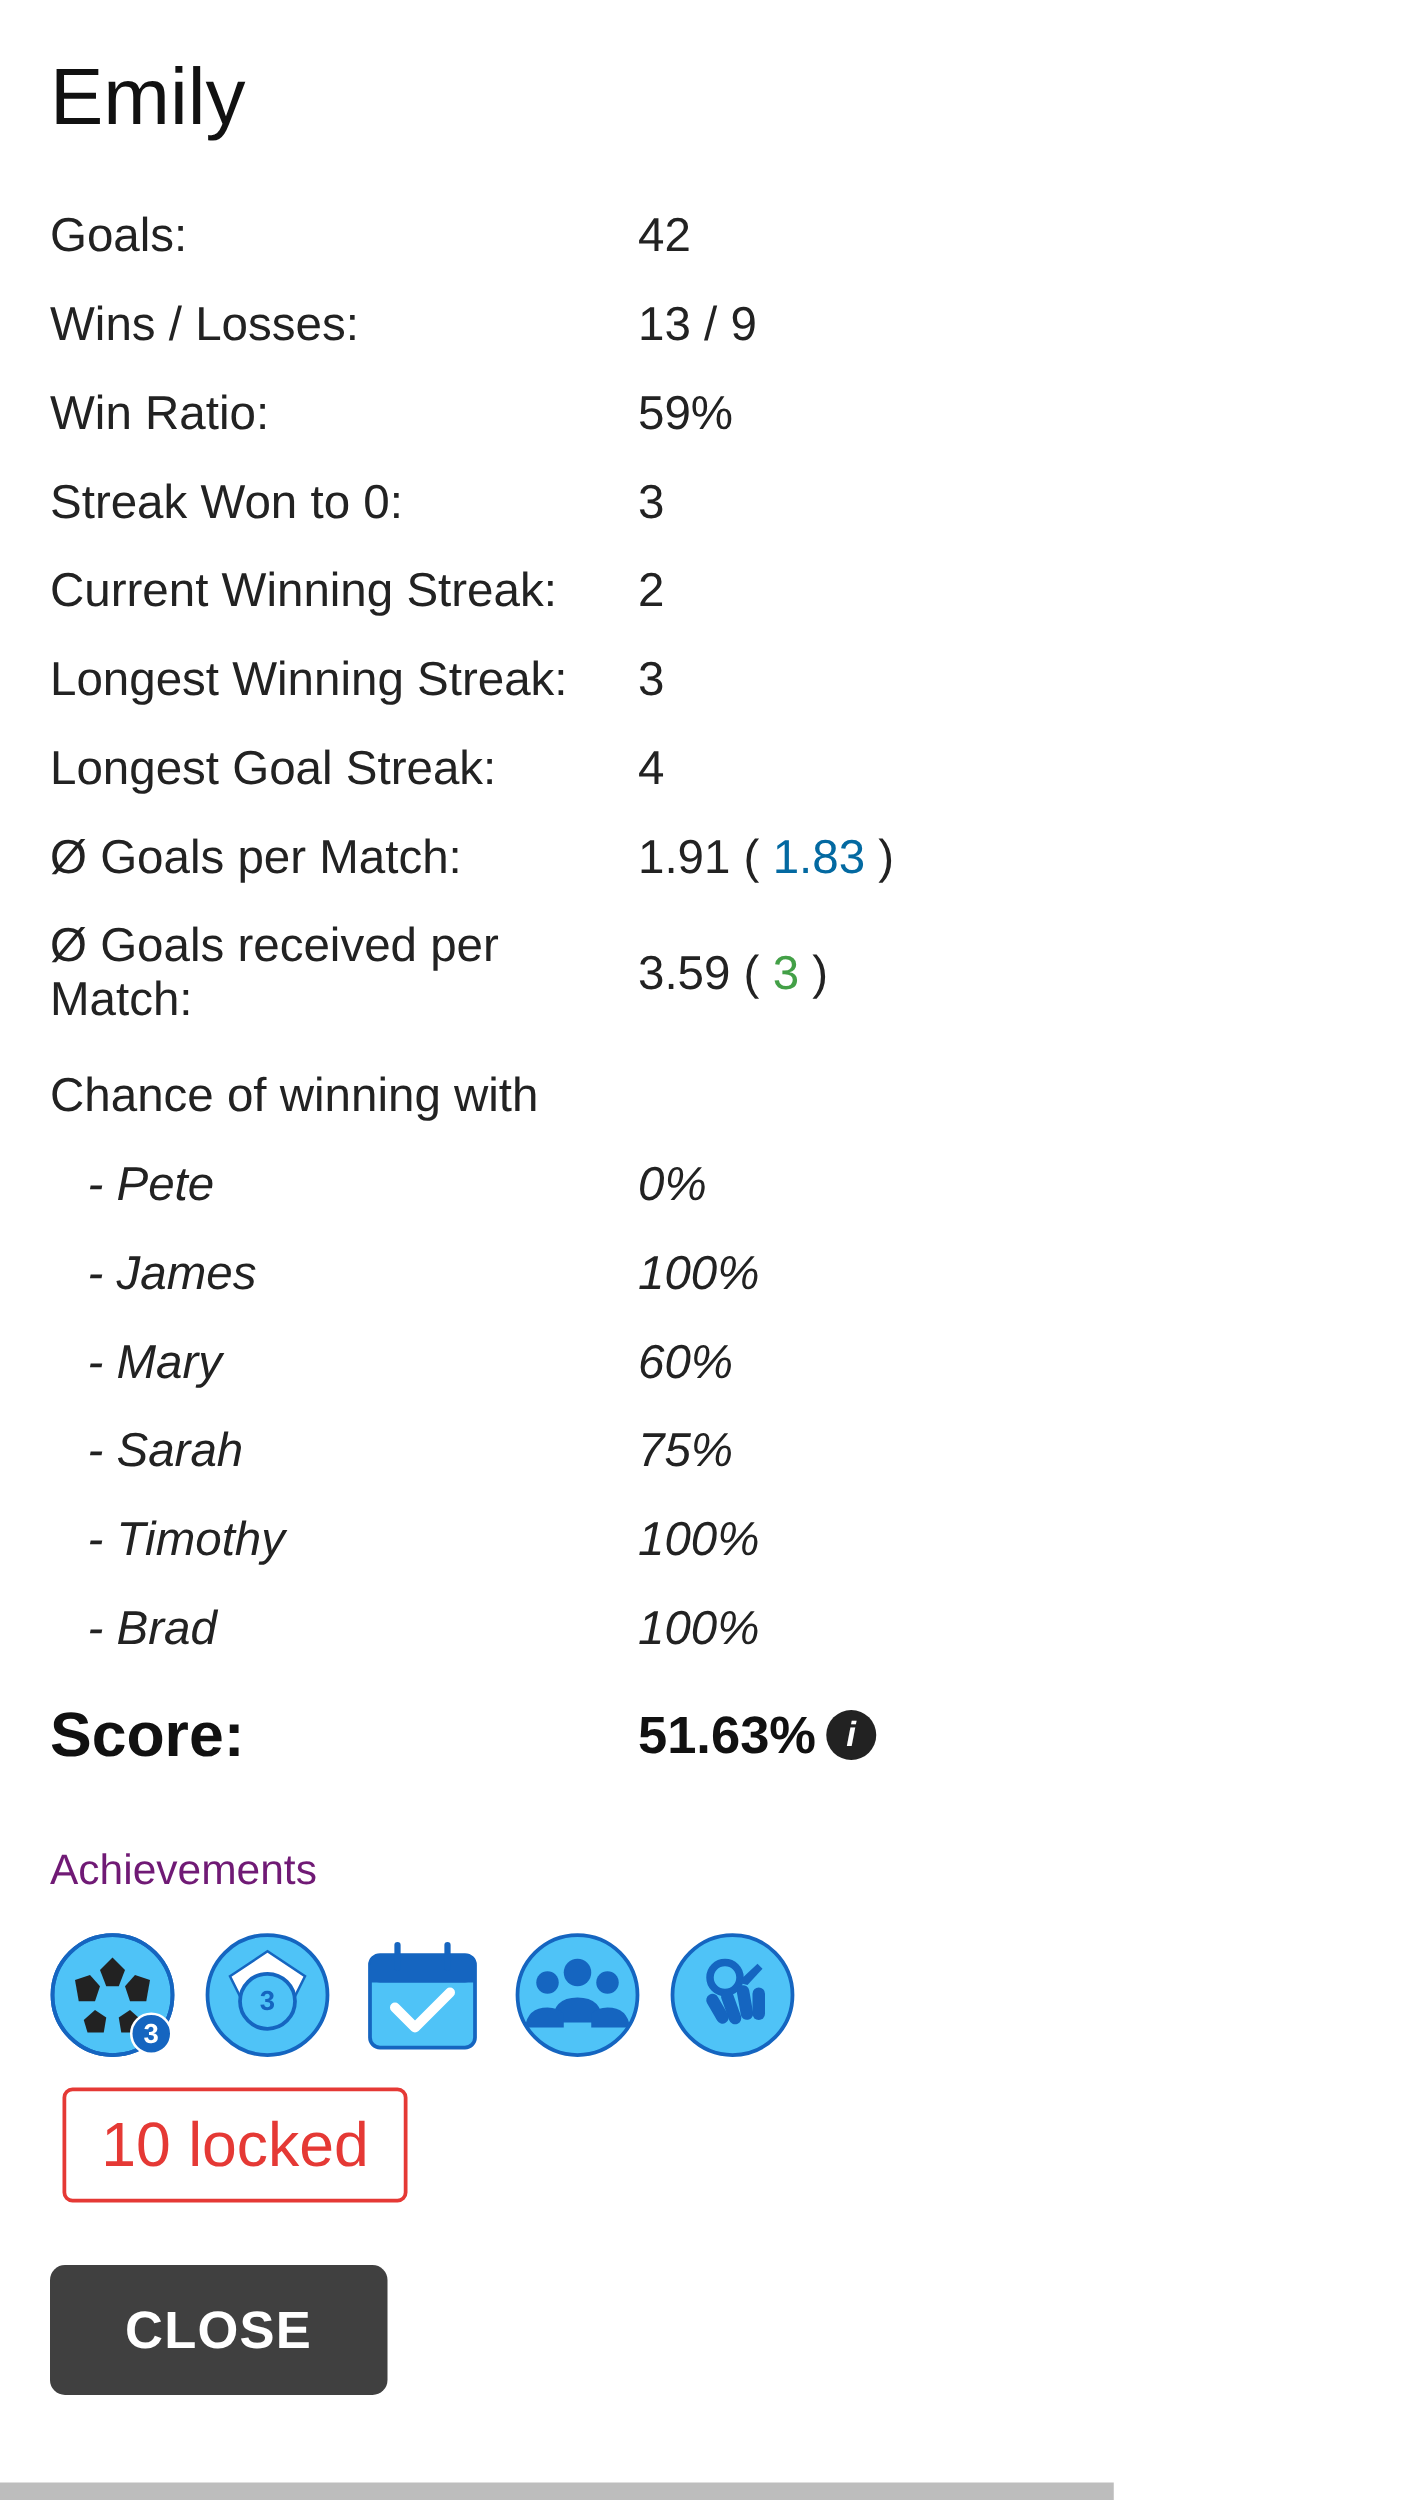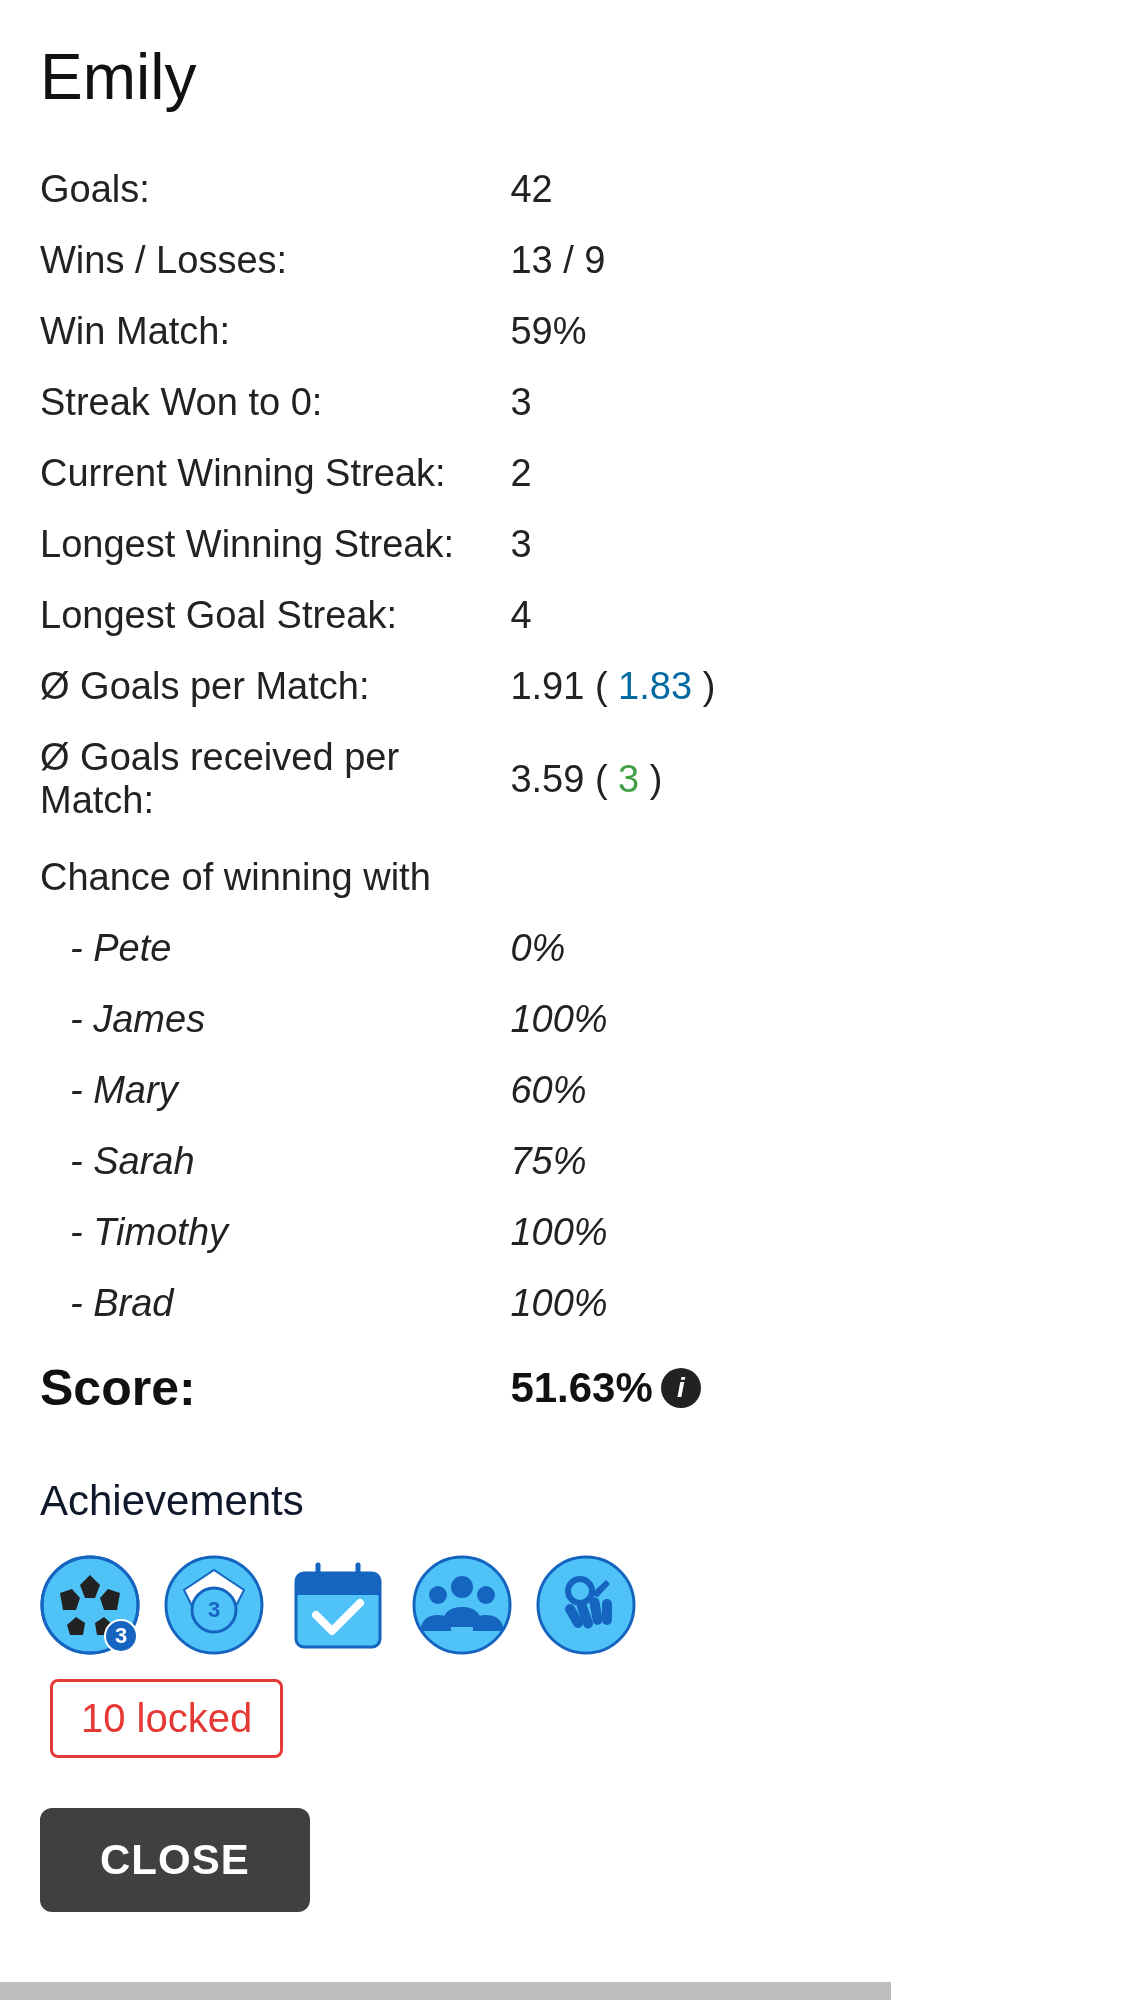--- a/index.html
+++ b/index.html
@@ -117,22 +117,22 @@
       font-weight: 900;
       font-style: italic;
       flex-shrink: 0;
     }
 
     .achievements-section {
       margin-bottom: 50px;
     }
 
     .achievements-title {
-      font-size: 42px;
-      color: #0f172a;
+      font-size: 34px;
+      color: #701a75;
       margin-bottom: 30px;
     }
 
     .achievements-row {
       display: flex;
       align-items: center;
       gap: 24px;
       flex-wrap: wrap;
     }
 
@@ -143,21 +143,21 @@
       display: flex;
       align-items: center;
       justify-content: center;
     }
 
     .locked-badge {
       border: 3px solid #e53935;
       border-radius: 8px;
       padding: 14px 28px;
       color: #e53935;
-      font-size: 40px;
+      font-size: 50px;
       font-weight: 500;
       margin-left: 10px;
     }
 
     .close-btn {
       display: inline-block;
       background: #404040;
       color: #fff;
       font-size: 42px;
       font-weight: 700;
@@ -213,21 +213,21 @@
       <tbody id="stats-body">
       <tr>
             <td>Goals:</td>
             <td>42</td>
           </tr>
           <tr>
             <td>Wins / Losses:</td>
             <td>13 / 9</td>
           </tr>
           <tr>
-            <td>Win Match:</td>
+            <td>Win Ratio:</td>
             <td>59%</td>
           </tr>
           <tr>
             <td>Streak Won to 0:</td>
             <td>3</td>
           </tr>
           <tr>
             <td>Current Winning Streak:</td>
             <td>2</td>
           </tr>

